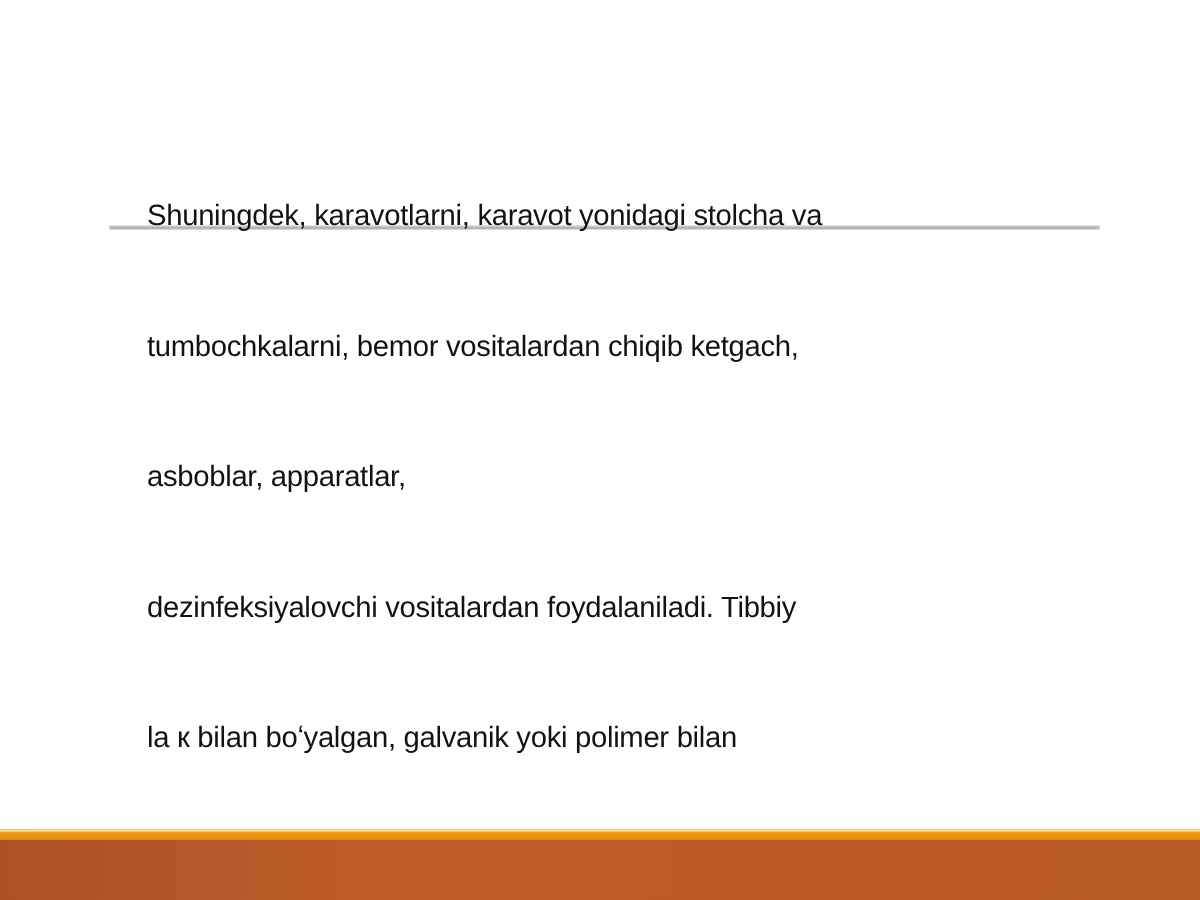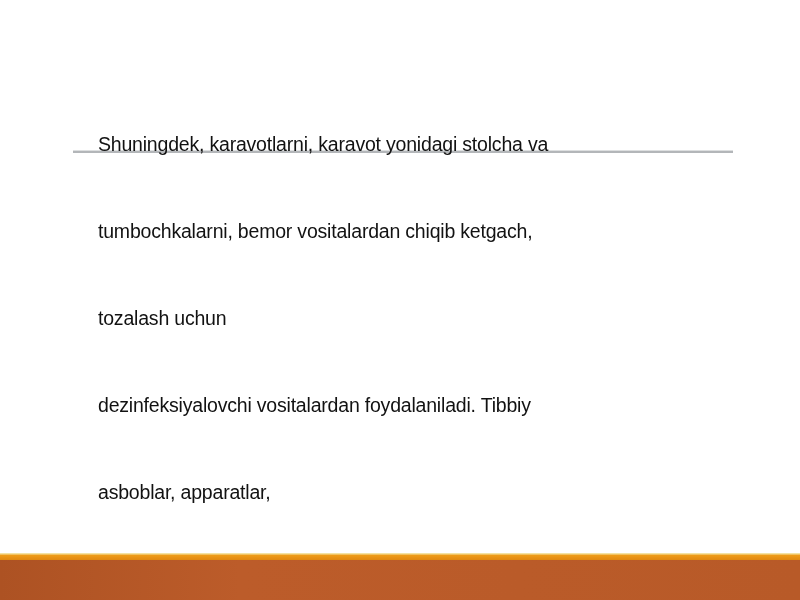--- a/index.html
+++ b/index.html
@@ -62,23 +62,22 @@
 </head>
 <body>
 
 <div class="slide">
 
   <div class="divider-line"></div>
 
   <div class="body-text">
     <div class="text-line">Shuningdek, karavotlarni, karavot yonidagi stolcha va</div>
     <div class="text-line">tumbochkalarni, bemor vositalardan chiqib ketgach,</div>
-    <div class="text-line">tozalash uchun</div>
+    <div class="text-line">asboblar, apparatlar,</div>
     <div class="text-line">dezinfeksiyalovchi vositalardan foydalaniladi. Tibbiy</div>
-    <div class="text-line">asboblar, apparatlar,</div>
     <div class="text-line">la к bilan boʻyalgan, galvanik yoki polimer bilan</div>
     
     
     
     
     
     
     
     
   </div>

